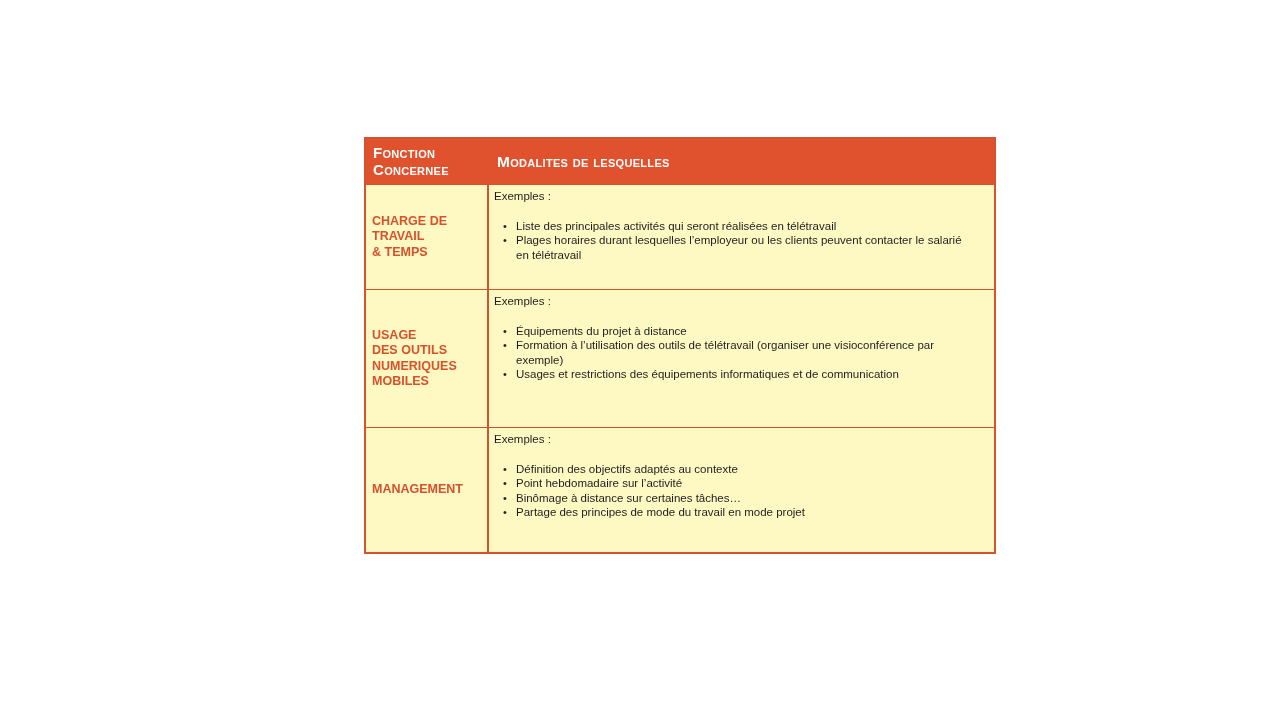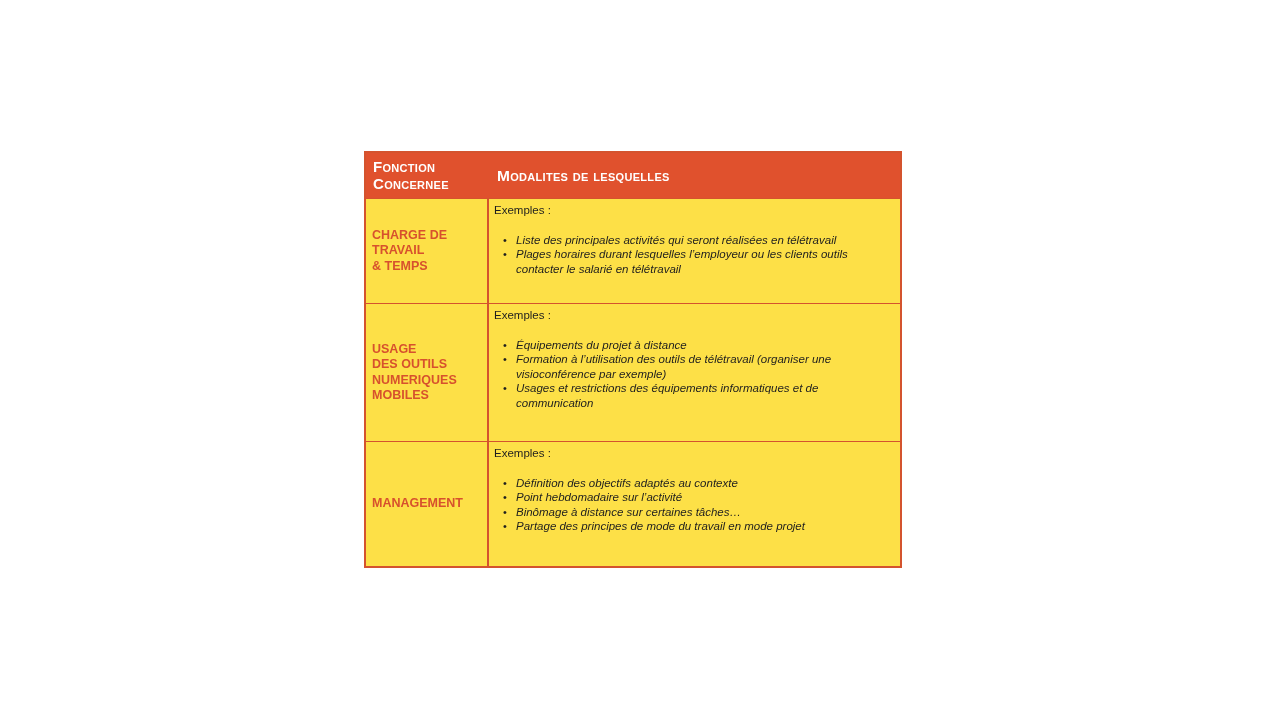--- a/index.html
+++ b/index.html
@@ -12,26 +12,26 @@
   *{margin:0;padding:0;box-sizing:border-box;}
   html,body{width:1280px;height:720px;overflow:hidden;}
   body{
     background:#ffffff;
     font-family:"Liberation Sans","DejaVu Sans",sans-serif;
     position:relative;
   }
   .canvas{position:absolute;inset:0;background:#ffffff;}
   .tbl{
     position:absolute;
-    left:364px;top:151px;width:538px;
+    left:364px;top:137px;width:632px;
     border:2px solid var(--border);
     display:grid;
     grid-template-columns:121px 1fr;
     grid-template-rows:45px 105px 138px 125px;
-    background:#fde047;
+    background:#fef9c3;
   }
   
   .hcell{
     background:var(--accent);
     color:var(--header-text);
     font-weight:bold;
     font-variant:small-caps;
     letter-spacing:.3px;
   }
   .hcell.fn{
@@ -64,21 +64,21 @@
   }
   .examples{margin:0;}
   .blist{margin-top:15px;}
   .li{display:flex;align-items:flex-start;}
   .li .dot{
     flex:0 0 22px;
     text-align:center;
     font-size:11px;
     line-height:14.6px;
   }
-  .li .txt{flex:1;font-style:italic;}
+  .li .txt{flex:1;}
 </style>
 </head>
 <body>
 
 <div class="canvas">
   <div class="tbl">
 
     <div class="hcell fn">
       <div>Fonction</div>
       <div>Concernee</div>
@@ -94,21 +94,21 @@
     </div>
     <div class="mcell">
       <p class="examples">Exemples :</p>
       <div class="blist">
         <div class="li">
           <span class="dot">•</span>
           <span class="txt">Liste des principales activités qui seront réalisées en télétravail</span>
         </div>
         <div class="li">
           <span class="dot">•</span>
-          <span class="txt">Plages horaires durant lesquelles l’employeur ou les clients outils contacter le salarié en télétravail</span>
+          <span class="txt">Plages horaires durant lesquelles l’employeur ou les clients peuvent contacter le salarié en télétravail</span>
         </div>
       </div>
     </div>
 
     <div class="fcell">
       <div>USAGE</div>
       <div>DES OUTILS</div>
       <div>NUMERIQUES</div>
       <div>MOBILES</div>
     </div>

